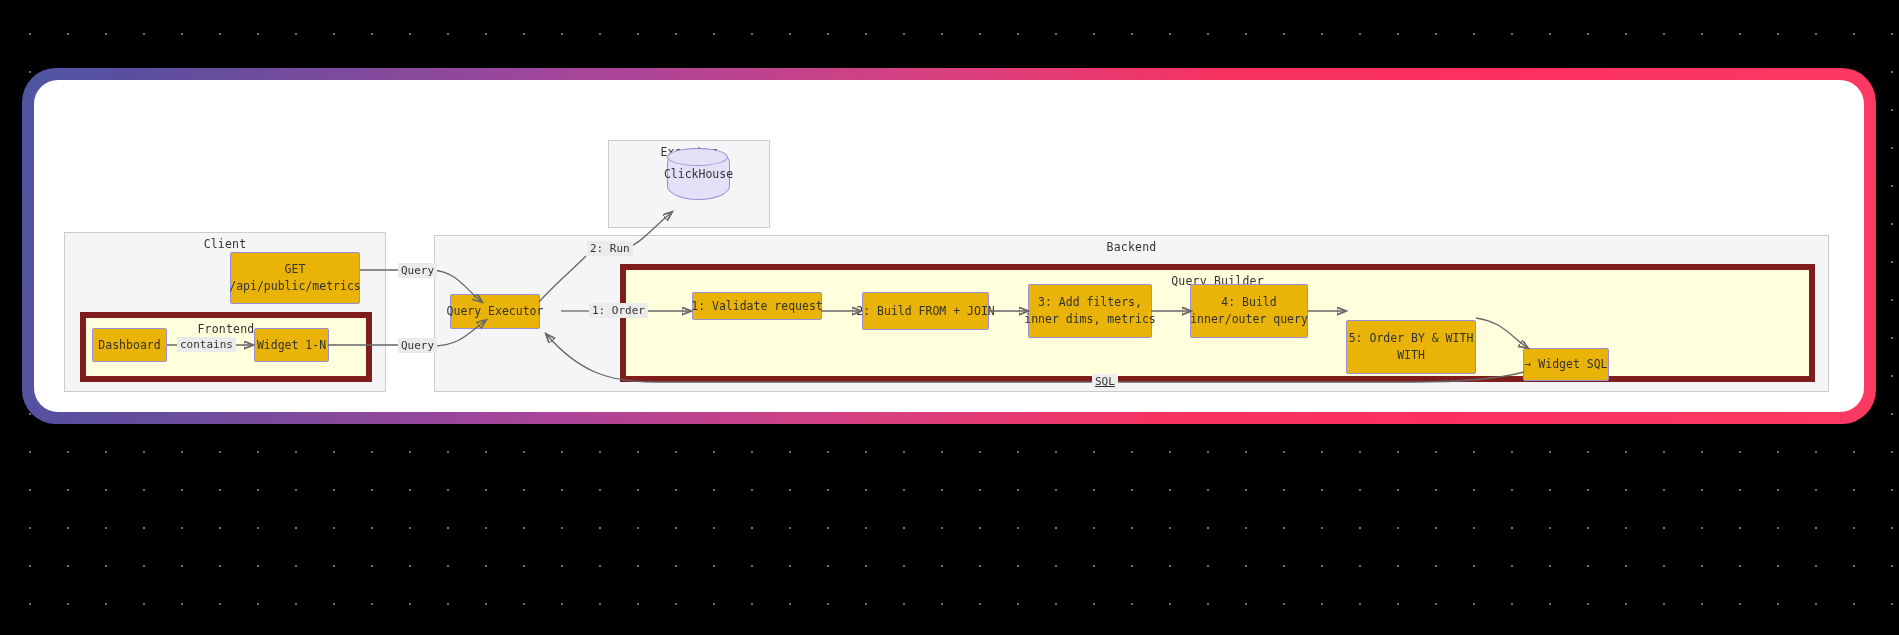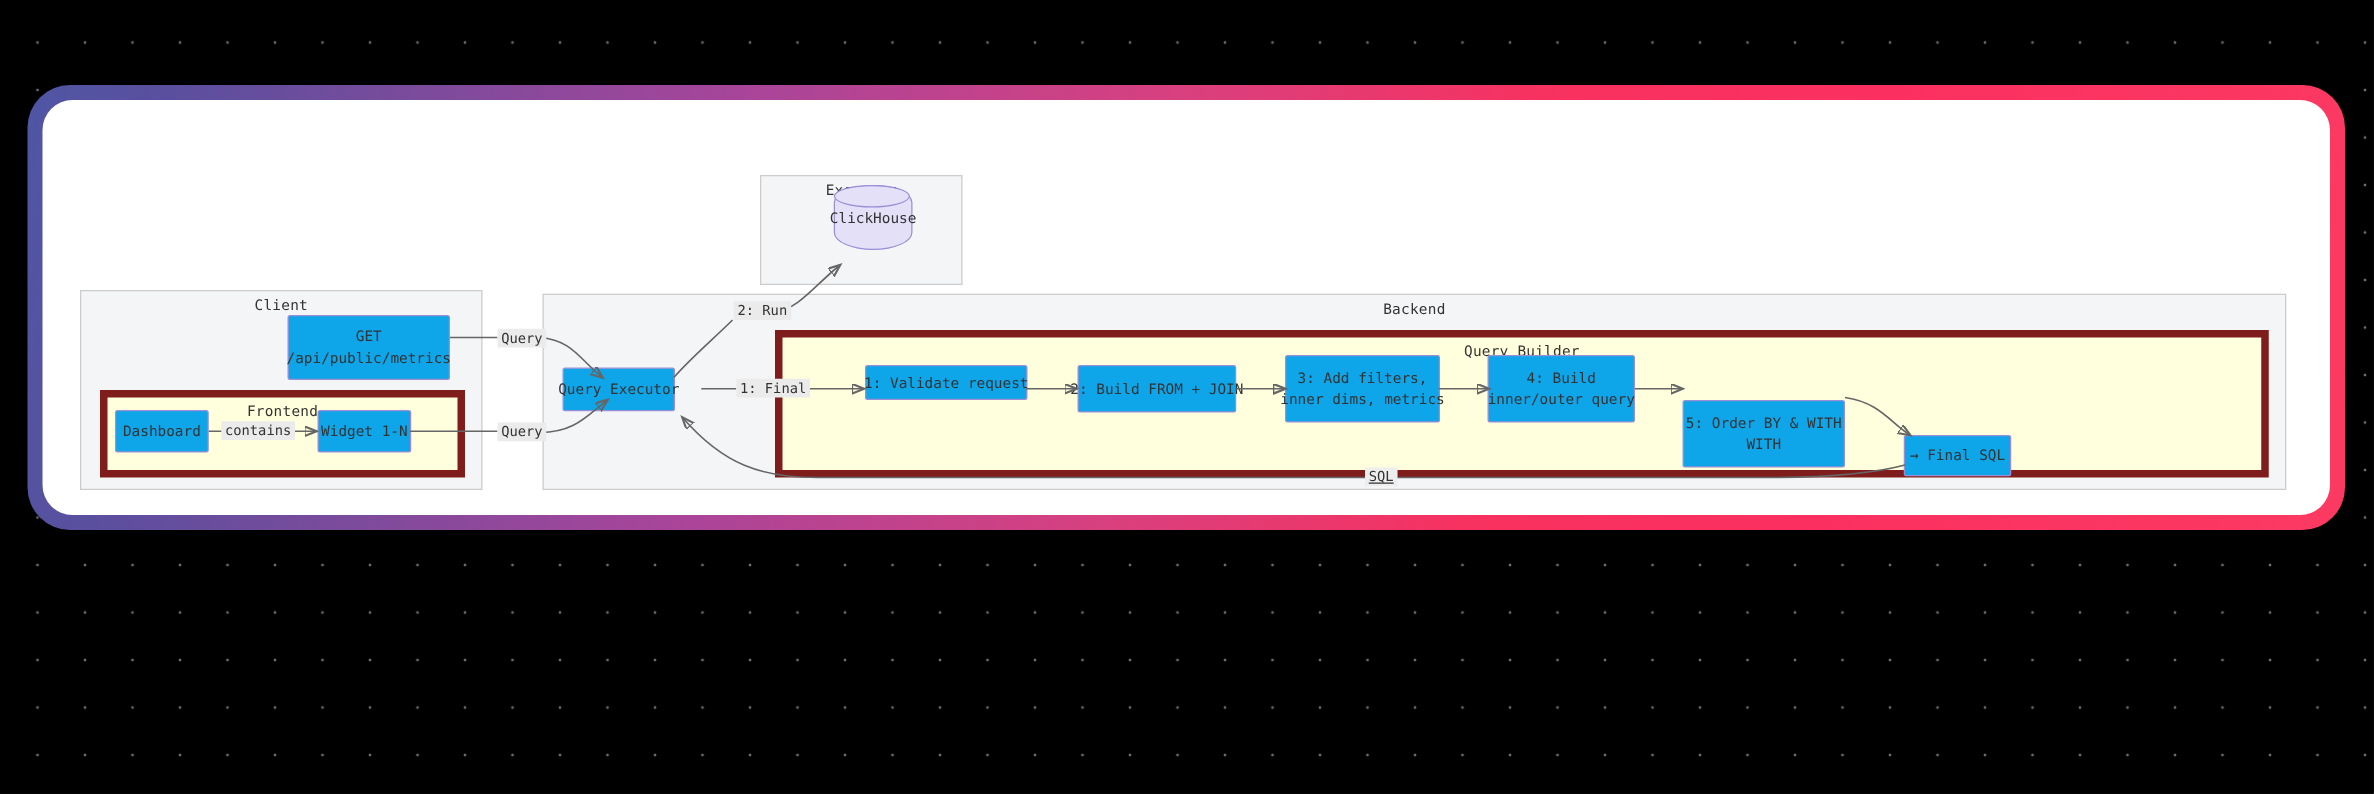--- a/index.html
+++ b/index.html
@@ -72,21 +72,21 @@
     text-align: center;
     font-size: 11.5px;
     color: #333333;
     letter-spacing: 0.2px;
     white-space: nowrap;
   }
 
   .node {
     position: absolute;
     box-sizing: border-box;
-    background: #0ea5e9;
+    background: #eab308;
     border: 1px solid #9a8fd6;
     border-radius: 2px;
     color: #333333;
     font-size: 11.5px;
     line-height: 17px;
     display: flex;
     flex-direction: column;
     align-items: center;
     justify-content: center;
     text-align: center;
@@ -249,29 +249,29 @@
         <span>4: Build</span>
         <span class="line2">inner/outer query</span>
       </div>
 
       <div class="node" style="left:1312px; top:204px; width:130px; height:54px;margin-top:36px;">
         <span>5: Order BY &amp; WITH</span>
         <span class="line2">WITH</span>
       </div>
 
       <div class="node" style="left:1489px; top:268px; width:86px; height:33px;">
-        <span>→ Final SQL</span>
+        <span>→ Widget SQL</span>
       </div>
 
       <div class="edge-label" style="left:364px; top:183px;">Query</div>
 
       <div class="edge-label" style="left:364px; top:258px;">Query</div>
 
       <div class="edge-label" style="left:553px; top:161px;">2: Run</div>
 
-      <div class="edge-label" style="left:555px; top:223px;">1: Final</div>
+      <div class="edge-label" style="left:555px; top:223px;">1: Order</div>
 
       <div class="edge-label on-yellow" style="left:1058px; top:294px;text-decoration:underline;">SQL</div>
 
     </div>
   </div>
 
 </div>
 
 </body></html>

